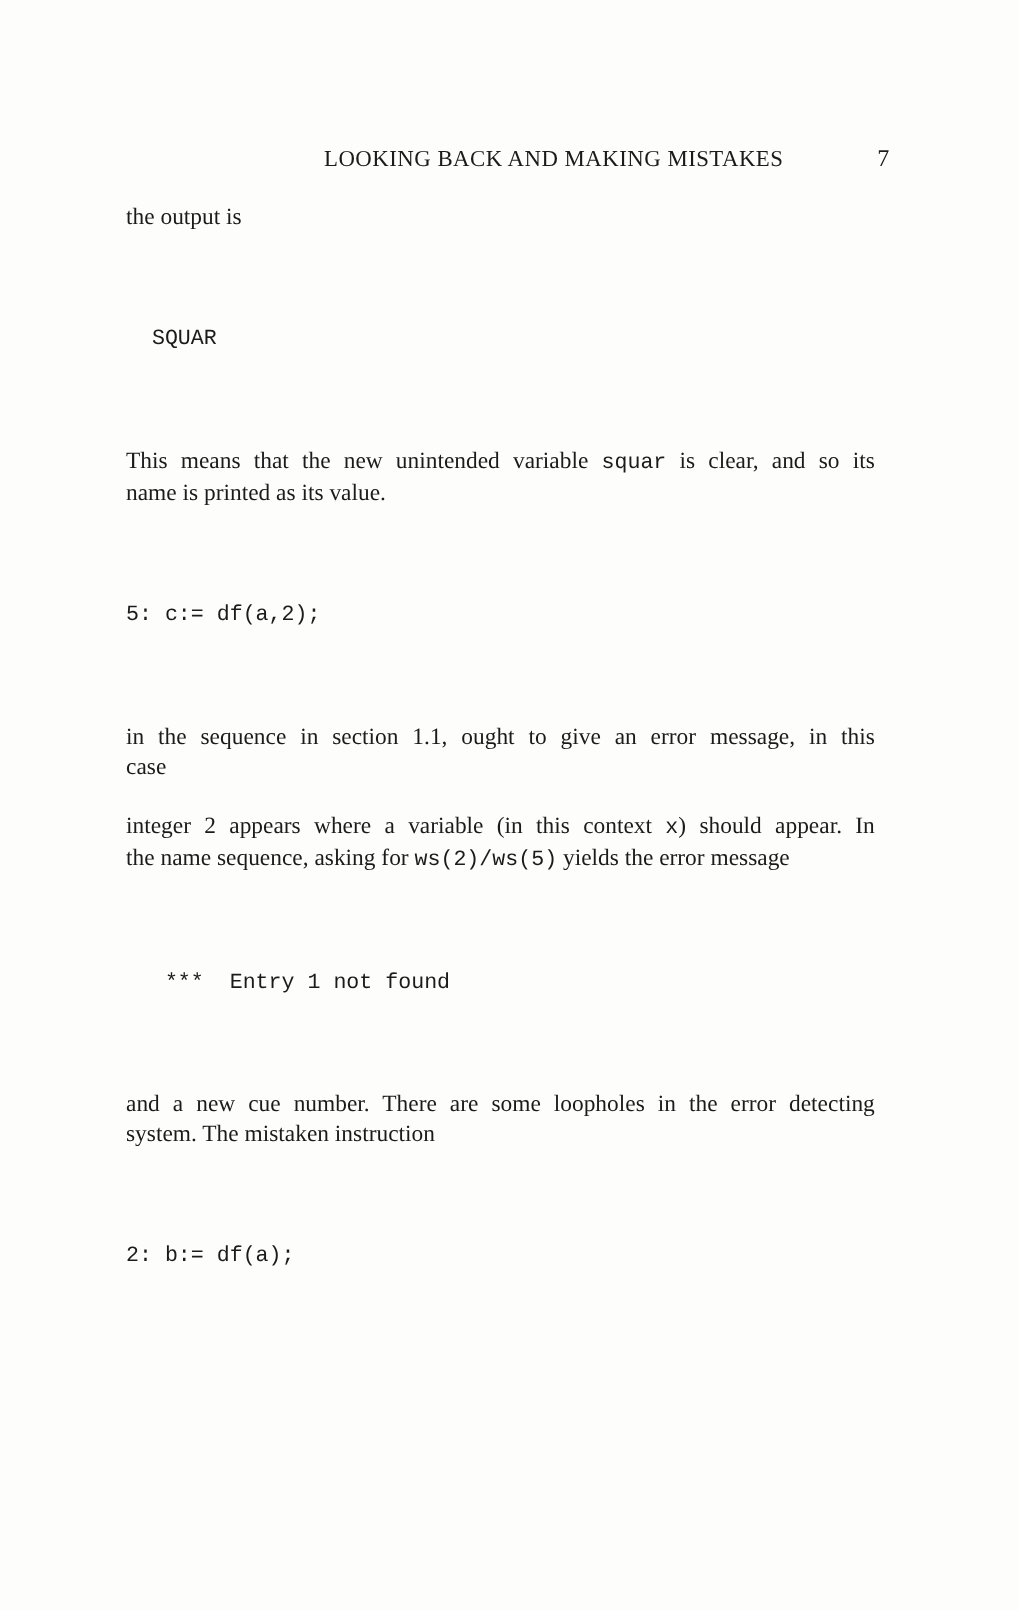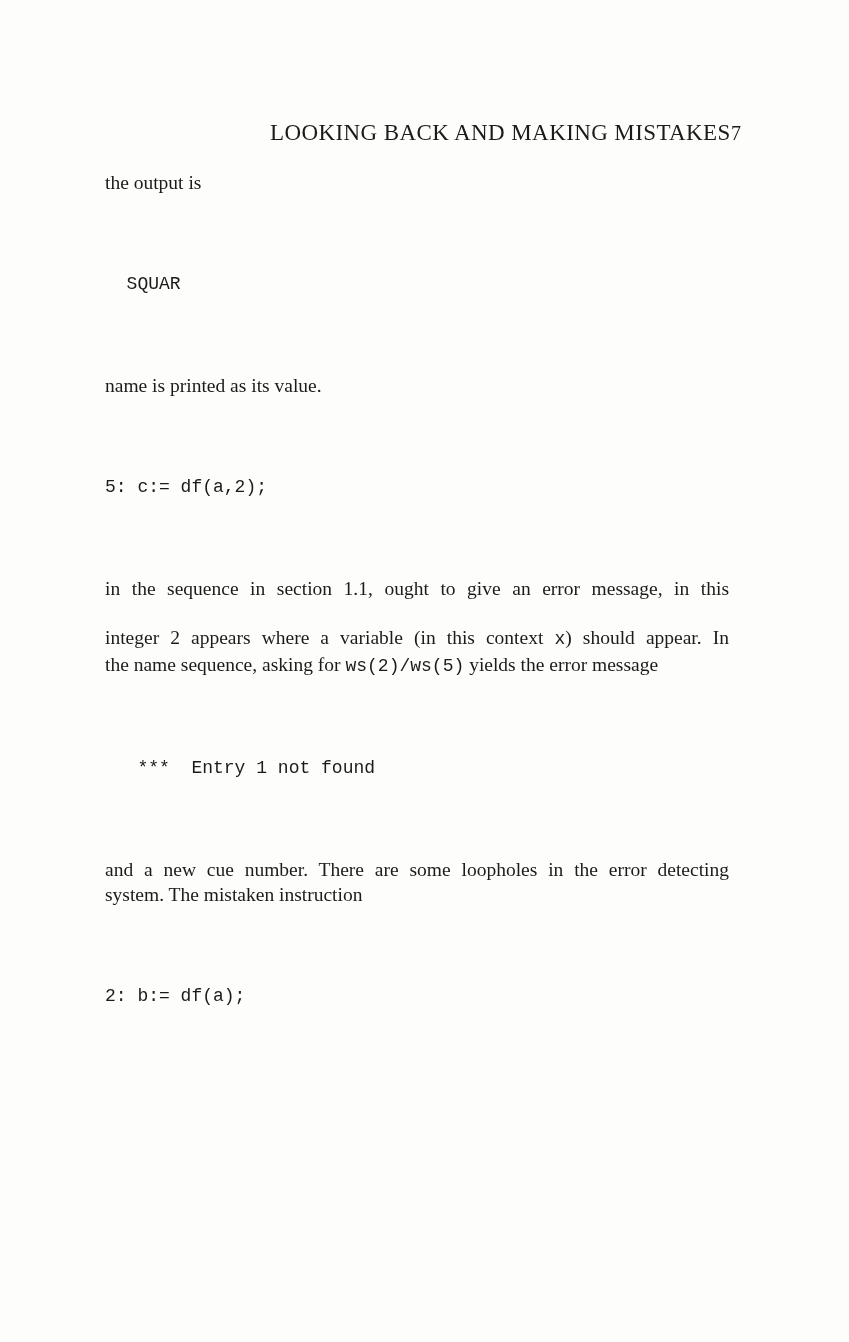--- a/index.html
+++ b/index.html
@@ -9,21 +9,21 @@
     box-sizing:border-box;
     background:#fdfdfc;
     color:#1b1b1b;
     padding:120px 108px 0 105px;
     font-family:"Liberation Serif", serif;
     font-size:19.5px;
     line-height:25px;
     overflow:hidden;
   }
   .pagehead { display:flex; align-items:baseline; }
-  .pagehead .title { margin-left:165px; font-size:23px; letter-spacing:0.4px; white-space:nowrap; }
+  .pagehead .title { margin-left:165px; font-size:19px; letter-spacing:0.4px; white-space:nowrap; }
   .pagehead .pnum { margin-left:auto; font-size:20px; }
   .para { margin:24px 12px 0 0; }
   .para.flush-top { margin-top:2px; }
   .para.indent .tline { text-indent:25px; }
   .tline { display:block; text-align:justify; text-align-last:justify; }
   .tline.last { text-align:left; text-align-last:left; }
   [data-font="mono"] { font-family:"Liberation Mono", monospace; font-size:18px; }
   .code {
     margin:24px 0 0 0;
     font-family:"Liberation Mono", monospace;
@@ -45,30 +45,32 @@
 
   <p class="para">
     <span class="tline last" data-font="serif">the output is</span>
   </p>
 
   <div class="code">
     <span class="cline">  SQUAR</span>
   </div>
 
   <p class="para">
+    <span class="tline"><span data-font="serif">This means that the new unintended variable </span><span data-font="mono">squar</span><span data-font="serif"> is clear, and so its</span></span>
     <span class="tline last" data-font="serif">name is printed as its value.</span>
   </p>
 
 
   <div class="code">
     <span class="cline">5: c:= df(a,2);</span>
   </div>
 
   <p class="para">
     <span class="tline" data-font="serif">in the sequence in section 1.1, ought to give an error message, in this</span>
+    <span class="tline last" data-font="serif">case</span>
   </p>
 
 
   <p class="para">
     <span class="tline"><span data-font="serif">integer 2 appears where a variable (in this context </span><span data-font="mono">x</span><span data-font="serif">) should appear. In</span></span>
     <span class="tline last"><span data-font="serif">the name sequence, asking for </span><span data-font="mono">ws(2)/ws(5)</span><span data-font="serif"> yields the error message</span></span>
   </p>
 
   <div class="code">
     <span class="cline">   ***  Entry 1 not found</span>

